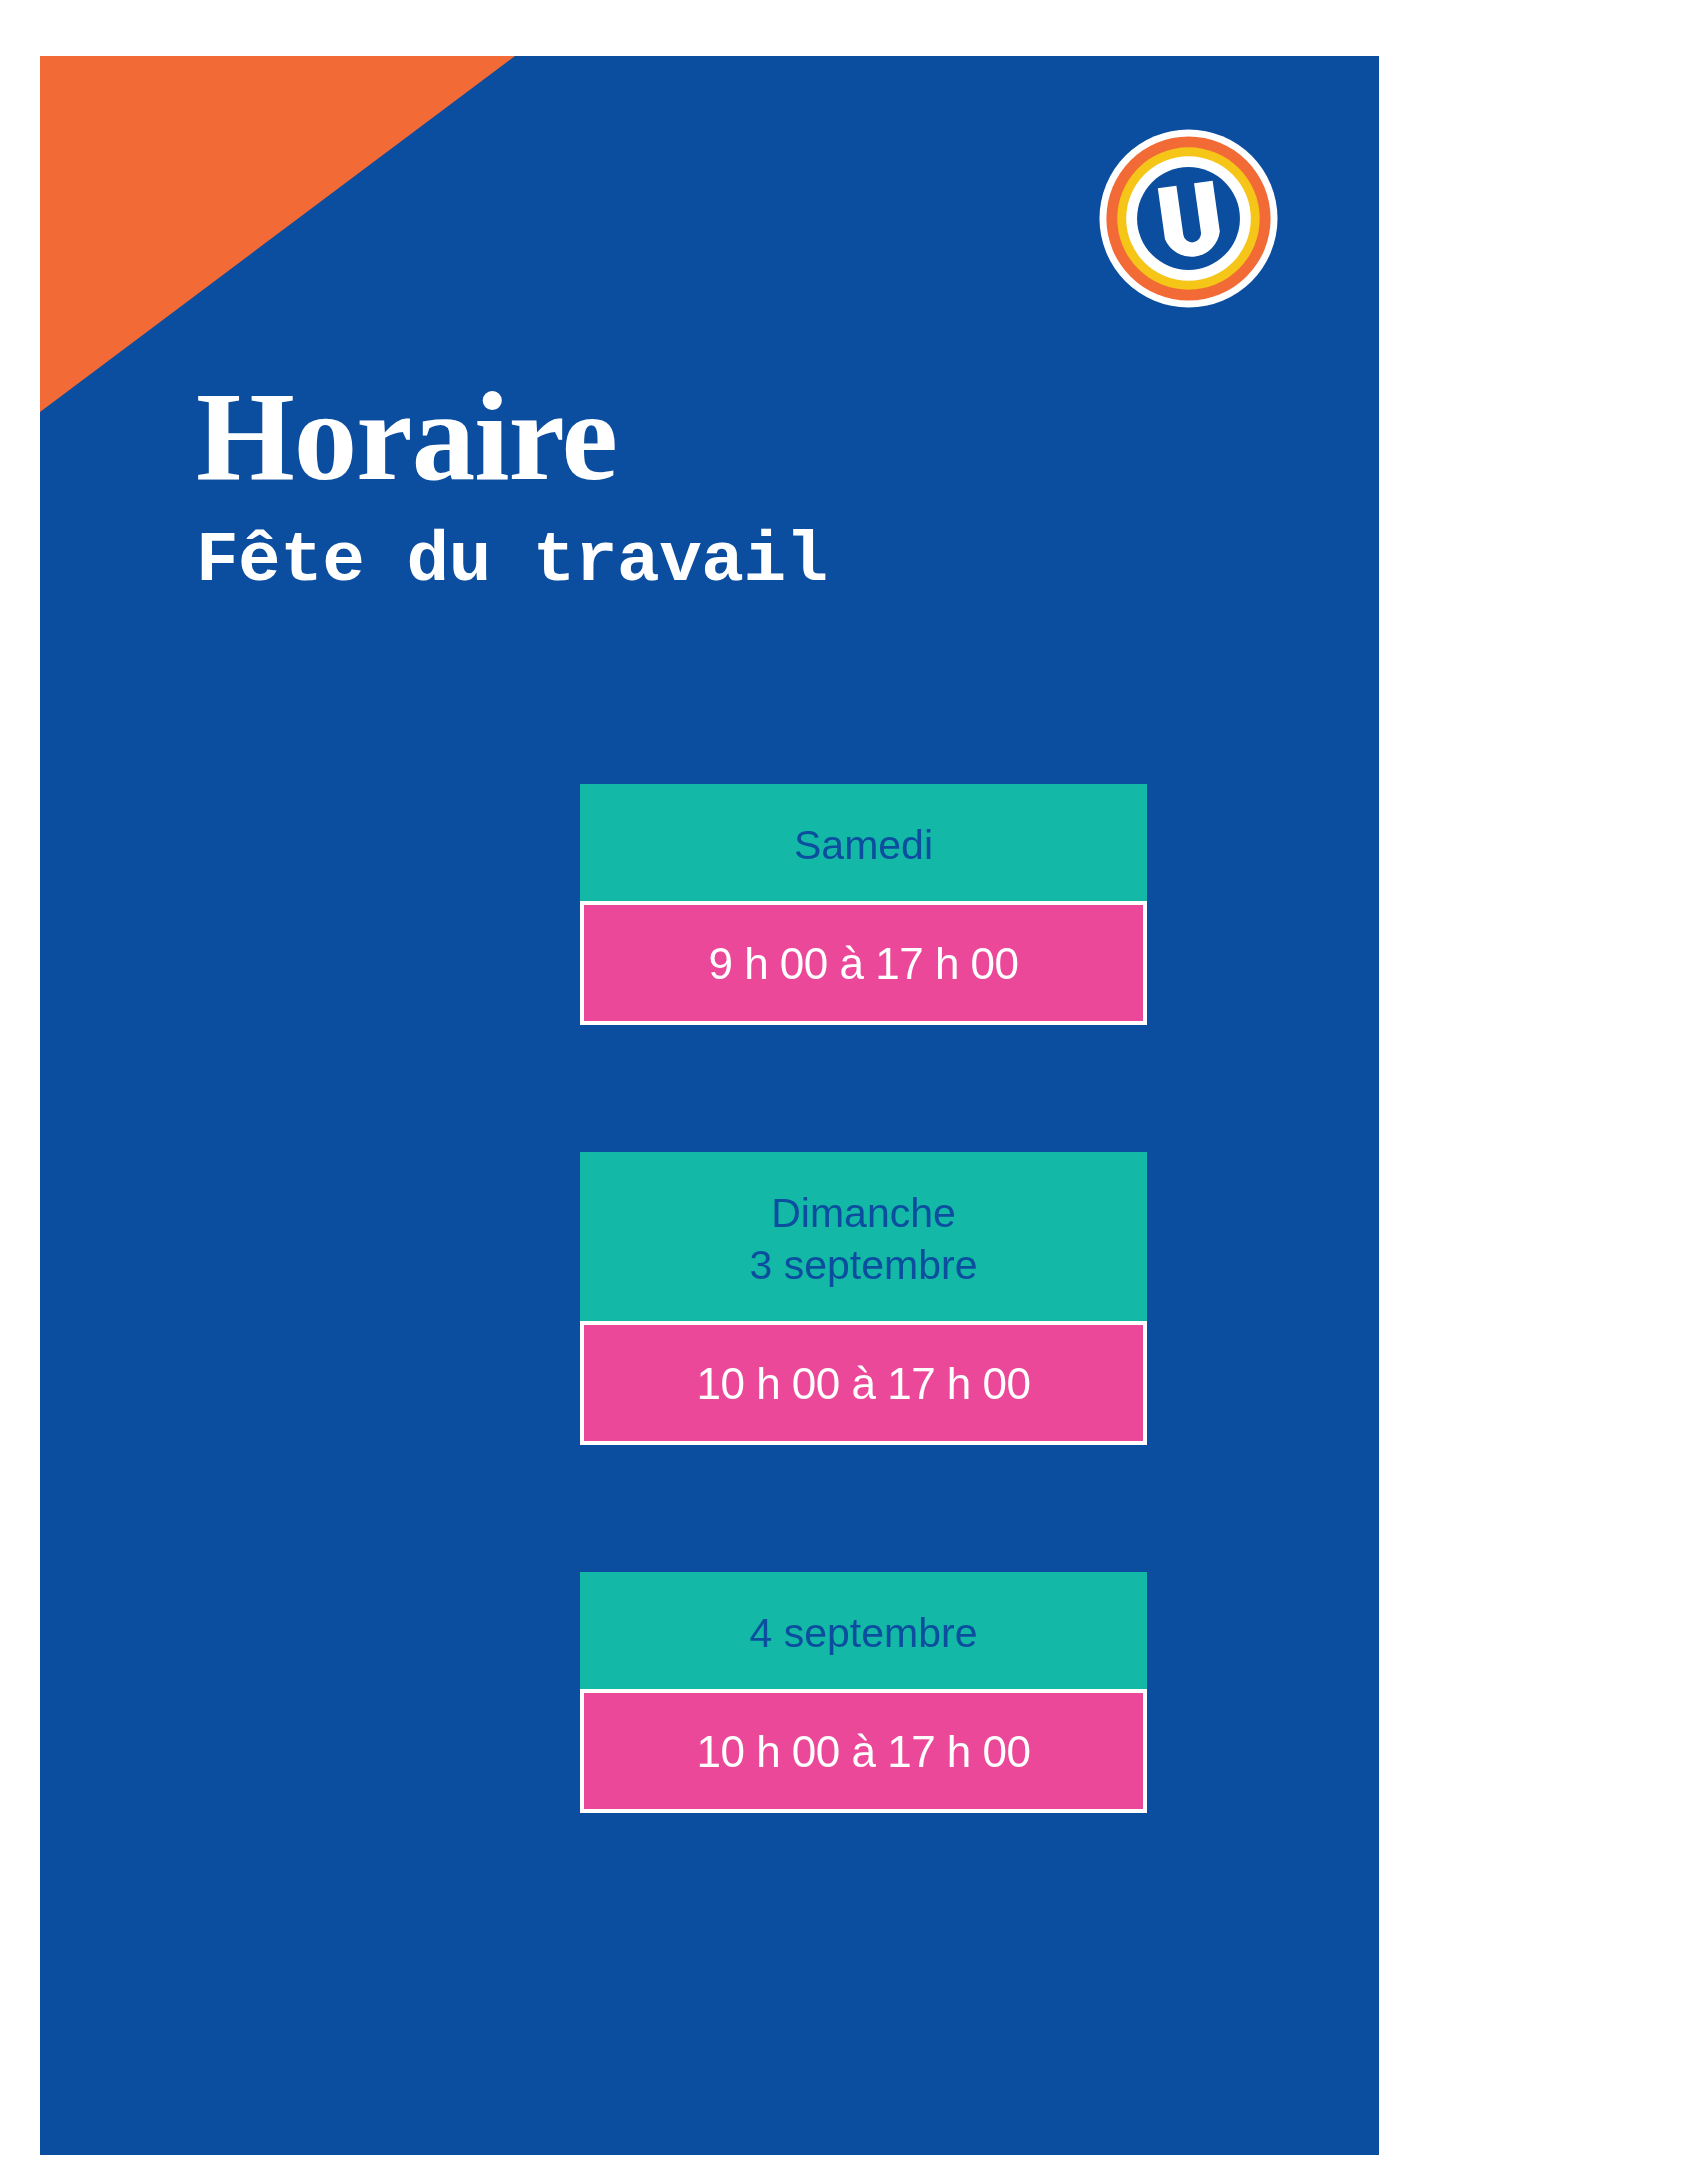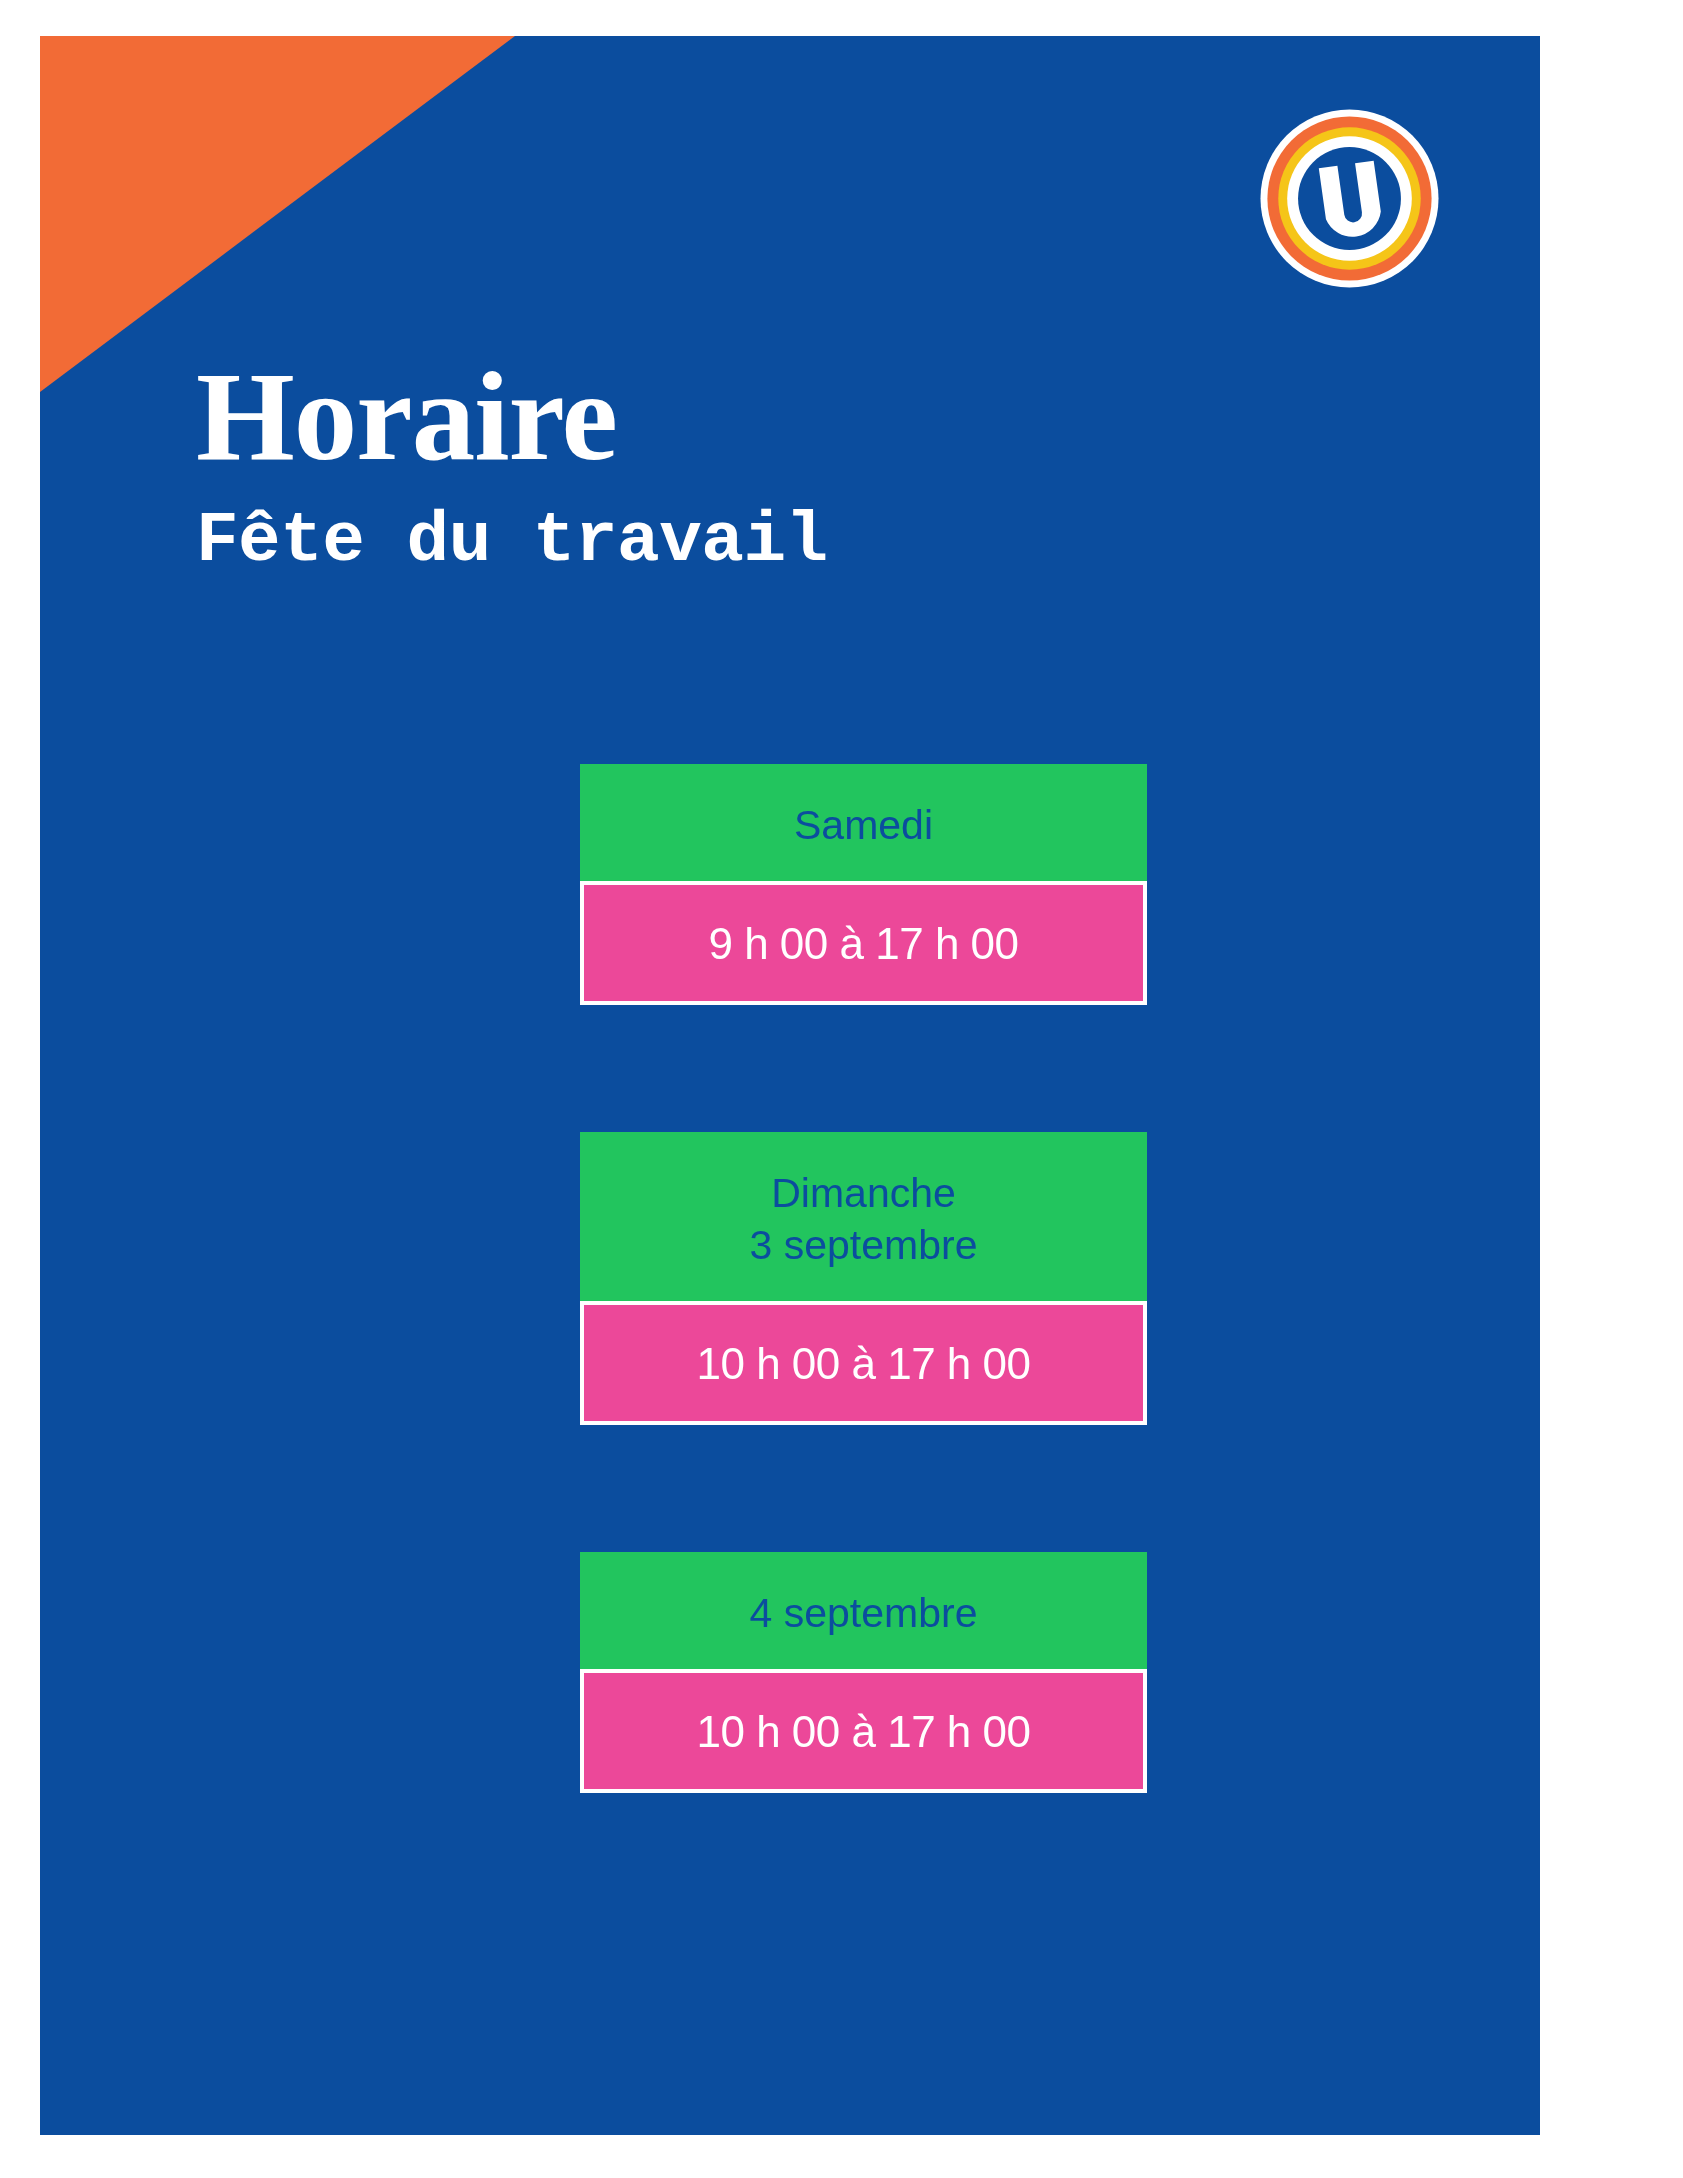--- a/index.html
+++ b/index.html
@@ -10,22 +10,22 @@
   body {
     width: 1683px;
     height: 2178px;
     font-family: "Liberation Sans", sans-serif;
     overflow: hidden;
   }
 
   .poster {
     position: absolute;
     left: 40px;
-    top: 36px;
-    width: 1500px;
+    top: 56px;
+    width: 1339px;
     height: 2099px;
     background: #0B4D9E;
     overflow: hidden;
   }
 
   
   .corner-banner {
     position: absolute;
     left: 0;
     top: 0;
@@ -77,21 +77,21 @@
     top: 728px;
     width: 569px;
   }
   .card {
     width: 567px;
     margin-bottom: 127px;
   }
   .card:last-child { margin-bottom: 0; }
 
   .card-head {
-    background: #22c55e;
+    background: #14b8a6;
     color: #0B4D9E;
     text-align: center;
     padding: 36px 10px 30px 10px;
     box-sizing: border-box;
   }
   .card-day {
     font-size: 41px;
     line-height: 1.25;
     font-weight: 400;
   }

